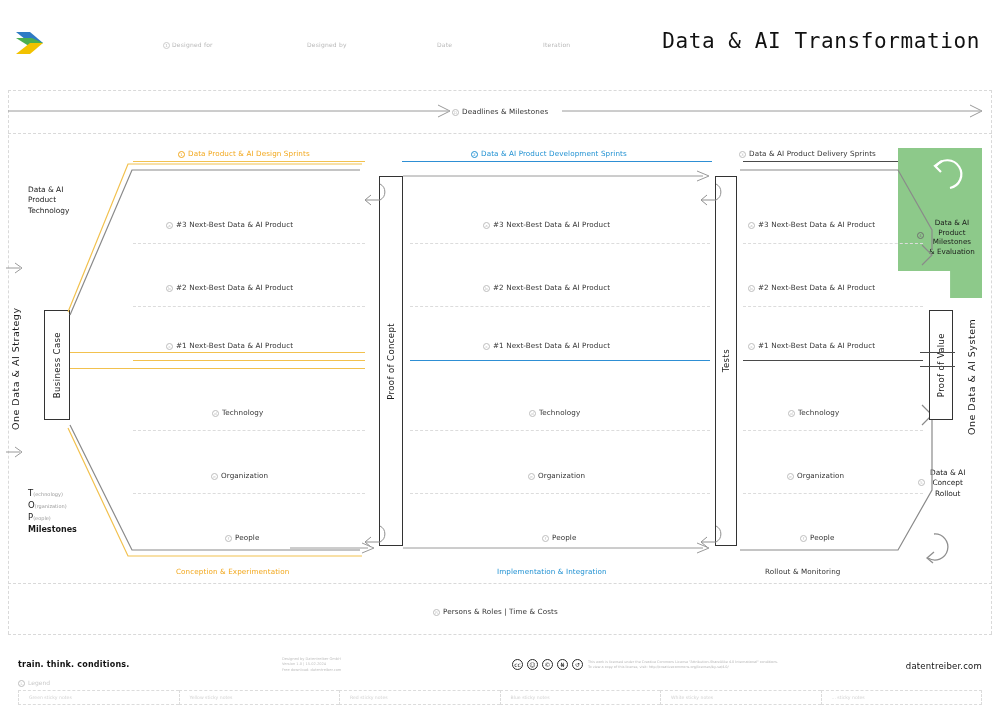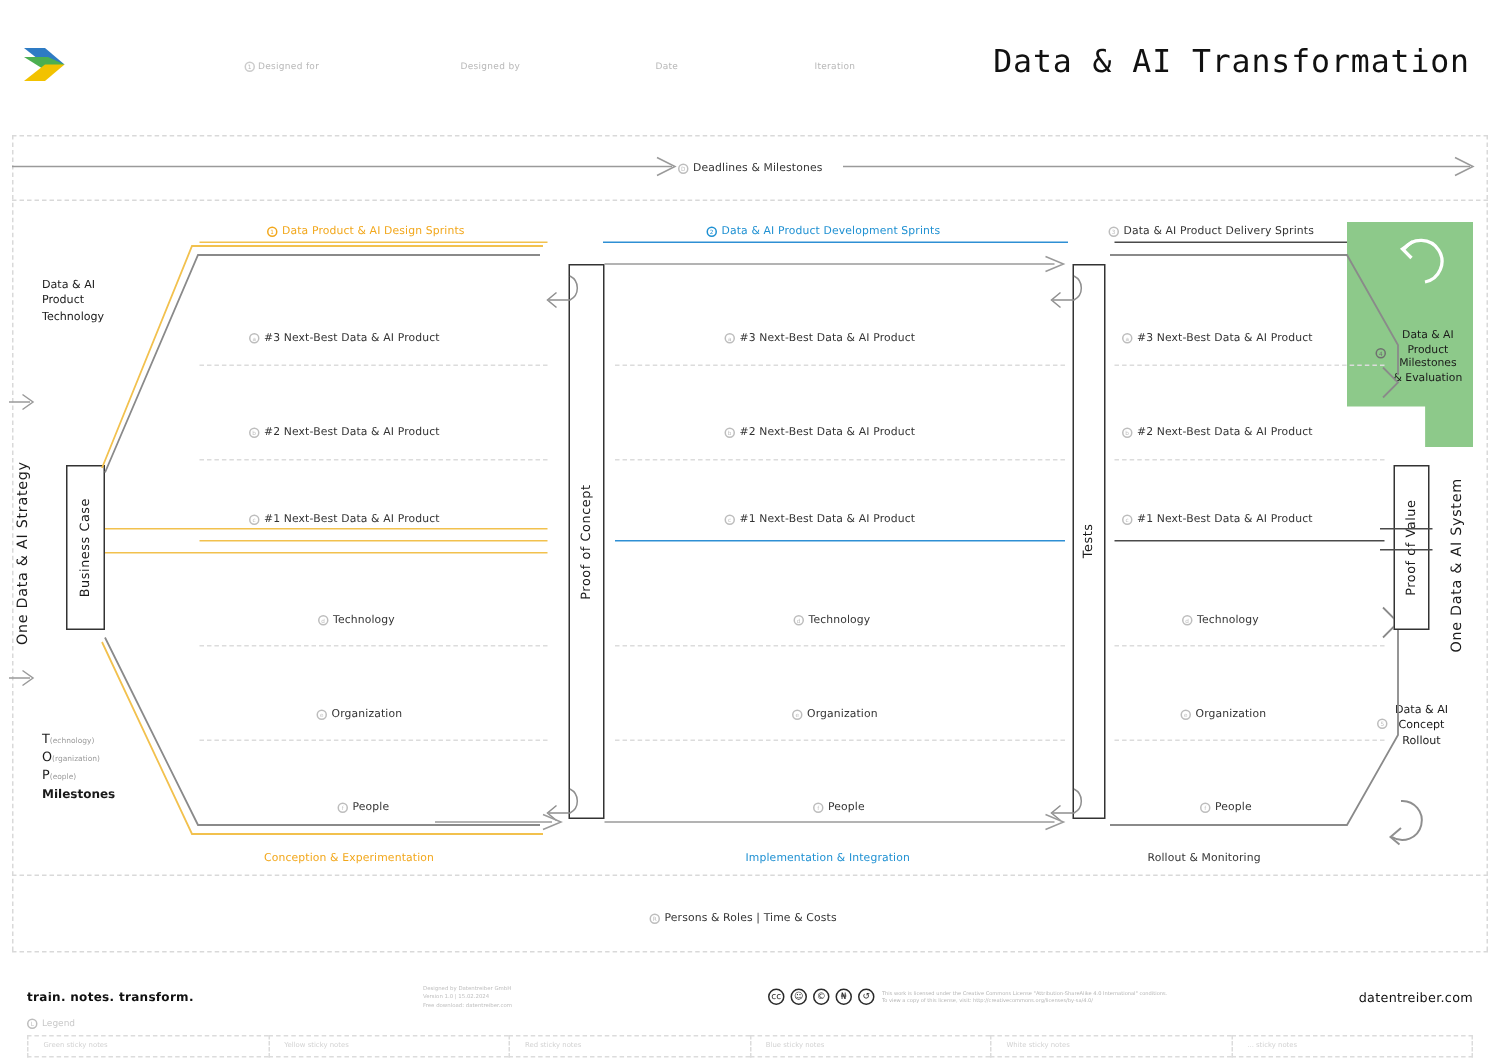--- a/index.html
+++ b/index.html
@@ -293,21 +293,21 @@
   <div class="lbl" style="left:788px; top:408px;"><span class="bullet">d</span><span>Technology</span></div>
   <div class="lbl" style="left:787px; top:471px;"><span class="bullet">e</span><span>Organization</span></div>
   <div class="lbl" style="left:800px; top:533px;"><span class="bullet">f</span><span>People</span></div>
 
   <div class="lbl orange" style="left:176px; top:567px;"><span>Conception &amp; Experimentation</span></div>
   <div class="lbl blue" style="left:497px; top:567px;"><span>Implementation &amp; Integration</span></div>
   <div class="lbl" style="left:765px; top:567px;"><span>Rollout &amp; Monitoring</span></div>
 
   <div class="lbl" style="left:433px; top:607px;"><span class="bullet">R</span><span>Persons &amp; Roles | Time &amp; Costs</span></div>
 
-  <div class="foot-slogan">train. notes. transform.</div>
+  <div class="foot-slogan">train. think. conditions.</div>
   <div class="foot-legend"><span class="bullet">L</span><span>Legend</span></div>
   <div class="credits" style="white-space:pre-line;">Designed by Datentreiber GmbH
 Version 1.0 | 15.02.2024
 Free download: datentreiber.com</div>
 
   <div class="cc-row">
     <div class="cc">cc</div>
     <div class="cc">☺</div>
     <div class="cc">©</div>
     <div class="cc">₦</div>

